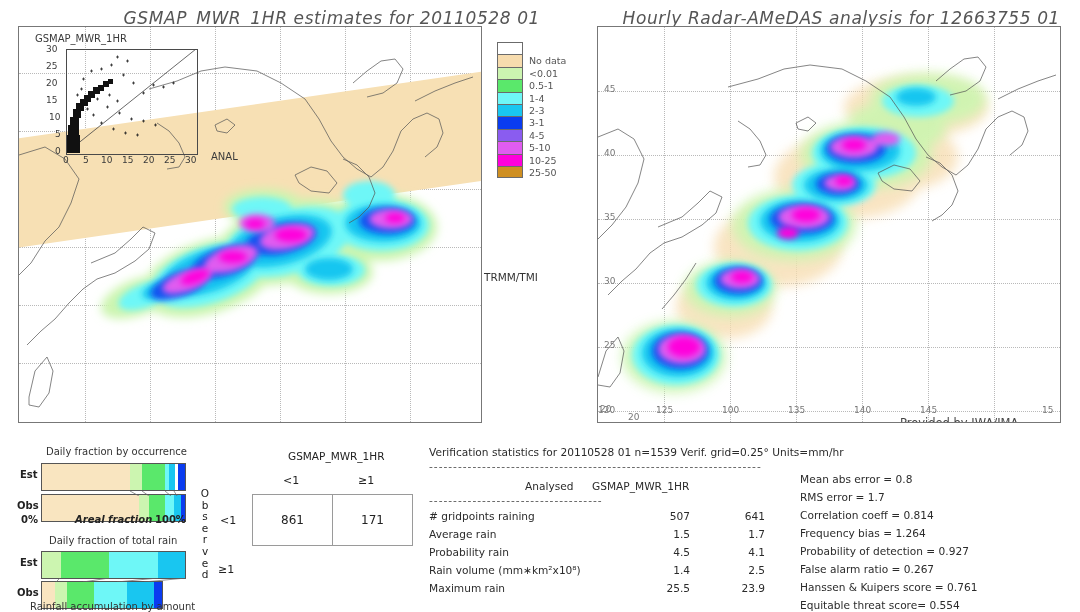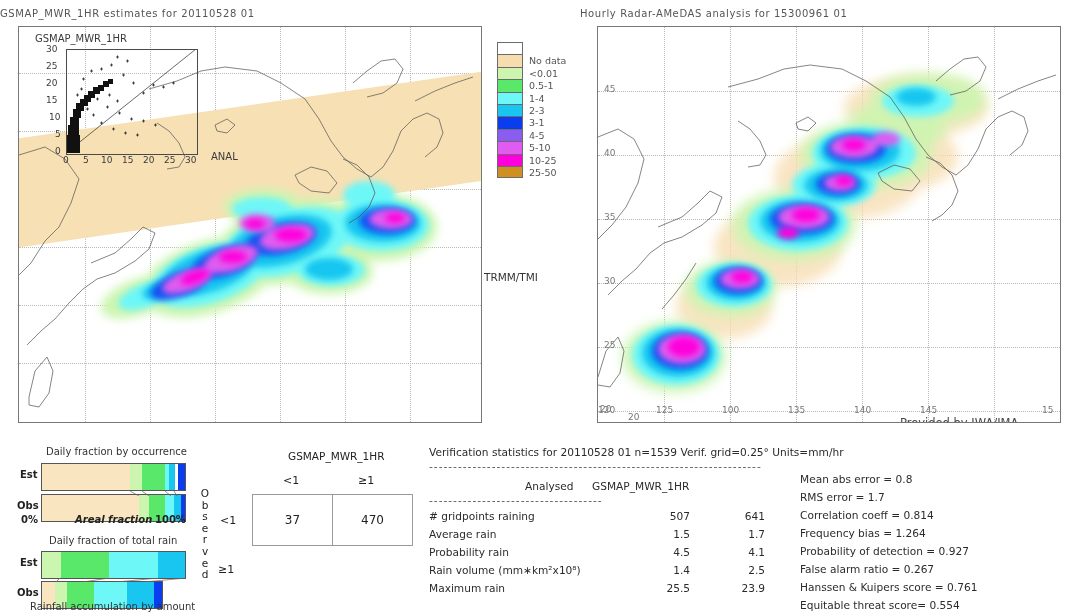--- a/index.html
+++ b/index.html
@@ -1,19 +1,19 @@
 <!DOCTYPE html>
 <html><head>
 <meta charset="utf-8">
 <style>
   html,body{margin:0;padding:0;background:#ffffff;}
   body{width:1080px;height:612px;position:relative;overflow:hidden;
        font-family:"DejaVu Sans","Liberation Sans",sans-serif;color:#3a3a3a;}
 
-  .panel-title{position:absolute;text-align:left;font-size:10px;letter-spacing:.6px;color:#555;white-space:nowrap;}
+  .panel-title{position:absolute;text-align:right;font-size:17px;letter-spacing:.6px;color:#555;white-space:nowrap;font-style:italic;}
 
   
   .mapframe{position:absolute;border:1px solid #777;background:#fff;overflow:hidden;}
   .grid-v,.grid-h{position:absolute;background:transparent;}
   .grid-v{width:0;border-left:1px dotted #b9b9b9;}
   .grid-h{height:0;border-top:1px dotted #b9b9b9;}
 
   .swath{position:absolute;background:#f7e0b4;}
 
   .coast{position:absolute;top:0;left:0;width:100%;height:100%;pointer-events:none;}
@@ -232,21 +232,21 @@
     <div class="clabel" style="top: 38.2px;">0.5-1</div>
     <div class="clabel" style="top: 50.6px;">1-4</div>
     <div class="clabel" style="top: 63px;">2-3</div>
     <div class="clabel" style="top: 75.4px;">3-1</div>
     <div class="clabel" style="top: 87.8px;">4-5</div>
     <div class="clabel" style="top: 100.2px;">5-10</div>
     <div class="clabel" style="top: 112.6px;">10-25</div>
     <div class="clabel" style="top: 125px;">25-50</div>
   </div>
 
-<div class="panel-title" style="left:580px;top:8px;width:480px;">Hourly Radar-AMeDAS analysis for 15300961 01</div>
+<div class="panel-title" style="left:580px;top:8px;width:480px;">Hourly Radar-AMeDAS analysis for 12663755 01</div>
 
 <div class="mapframe" style="left:597px;top:26px;width:462px;height:395px;">
 
   <div class="grid-v" style="left:66px;top:0;height:100%"></div>
   <div class="grid-v" style="left:132px;top:0;height:100%"></div>
   <div class="grid-v" style="left:198px;top:0;height:100%"></div>
   <div class="grid-v" style="left:264px;top:0;height:100%"></div>
   <div class="grid-v" style="left:330px;top:0;height:100%"></div>
   <div class="grid-v" style="left:396px;top:0;height:100%"></div>
   <div class="grid-h" style="top:64px;left:0;width:100%"></div>
@@ -431,23 +431,23 @@
 
 <div class="obs-row" style="left:220px;top:514px;">&lt;1</div>
 <div class="obs-row" style="left:218px;top:563px;">≥1</div>
 
 <div class="ct-title" style="left:288px;top:450px;">GSMAP_MWR_1HR</div>
 <div class="ct-col" style="left:283px;top:474px;">&lt;1</div>
 <div class="ct-col" style="left:358px;top:474px;">≥1</div>
 
 <table class="ct-table" style="left:252px;top:494px;">
   <tbody>
-  <tr>
-    <td>37</td>
-    <td>470</td>
+      <tr>
+    <td>861</td>
+    <td>171</td>
   </tr>
 </tbody>
   </table>
 
 <div class="srow" style="left:429px;top:446px;">Verification statistics for 20110528 01   n=1539   Verif. grid=0.25°   Units=mm/hr</div>
 <div class="dash" style="left:429px;top:460px;color:#555;">---------------------------------------------------------------------</div>
 
 <div class="srow" style="left:525px;top:480px;">Analysed</div>
 <div class="srow" style="left:592px;top:480px;">GSMAP_MWR_1HR</div>
 <div class="dash" style="left:429px;top:494px;color:#555;">------------------------------------</div>

